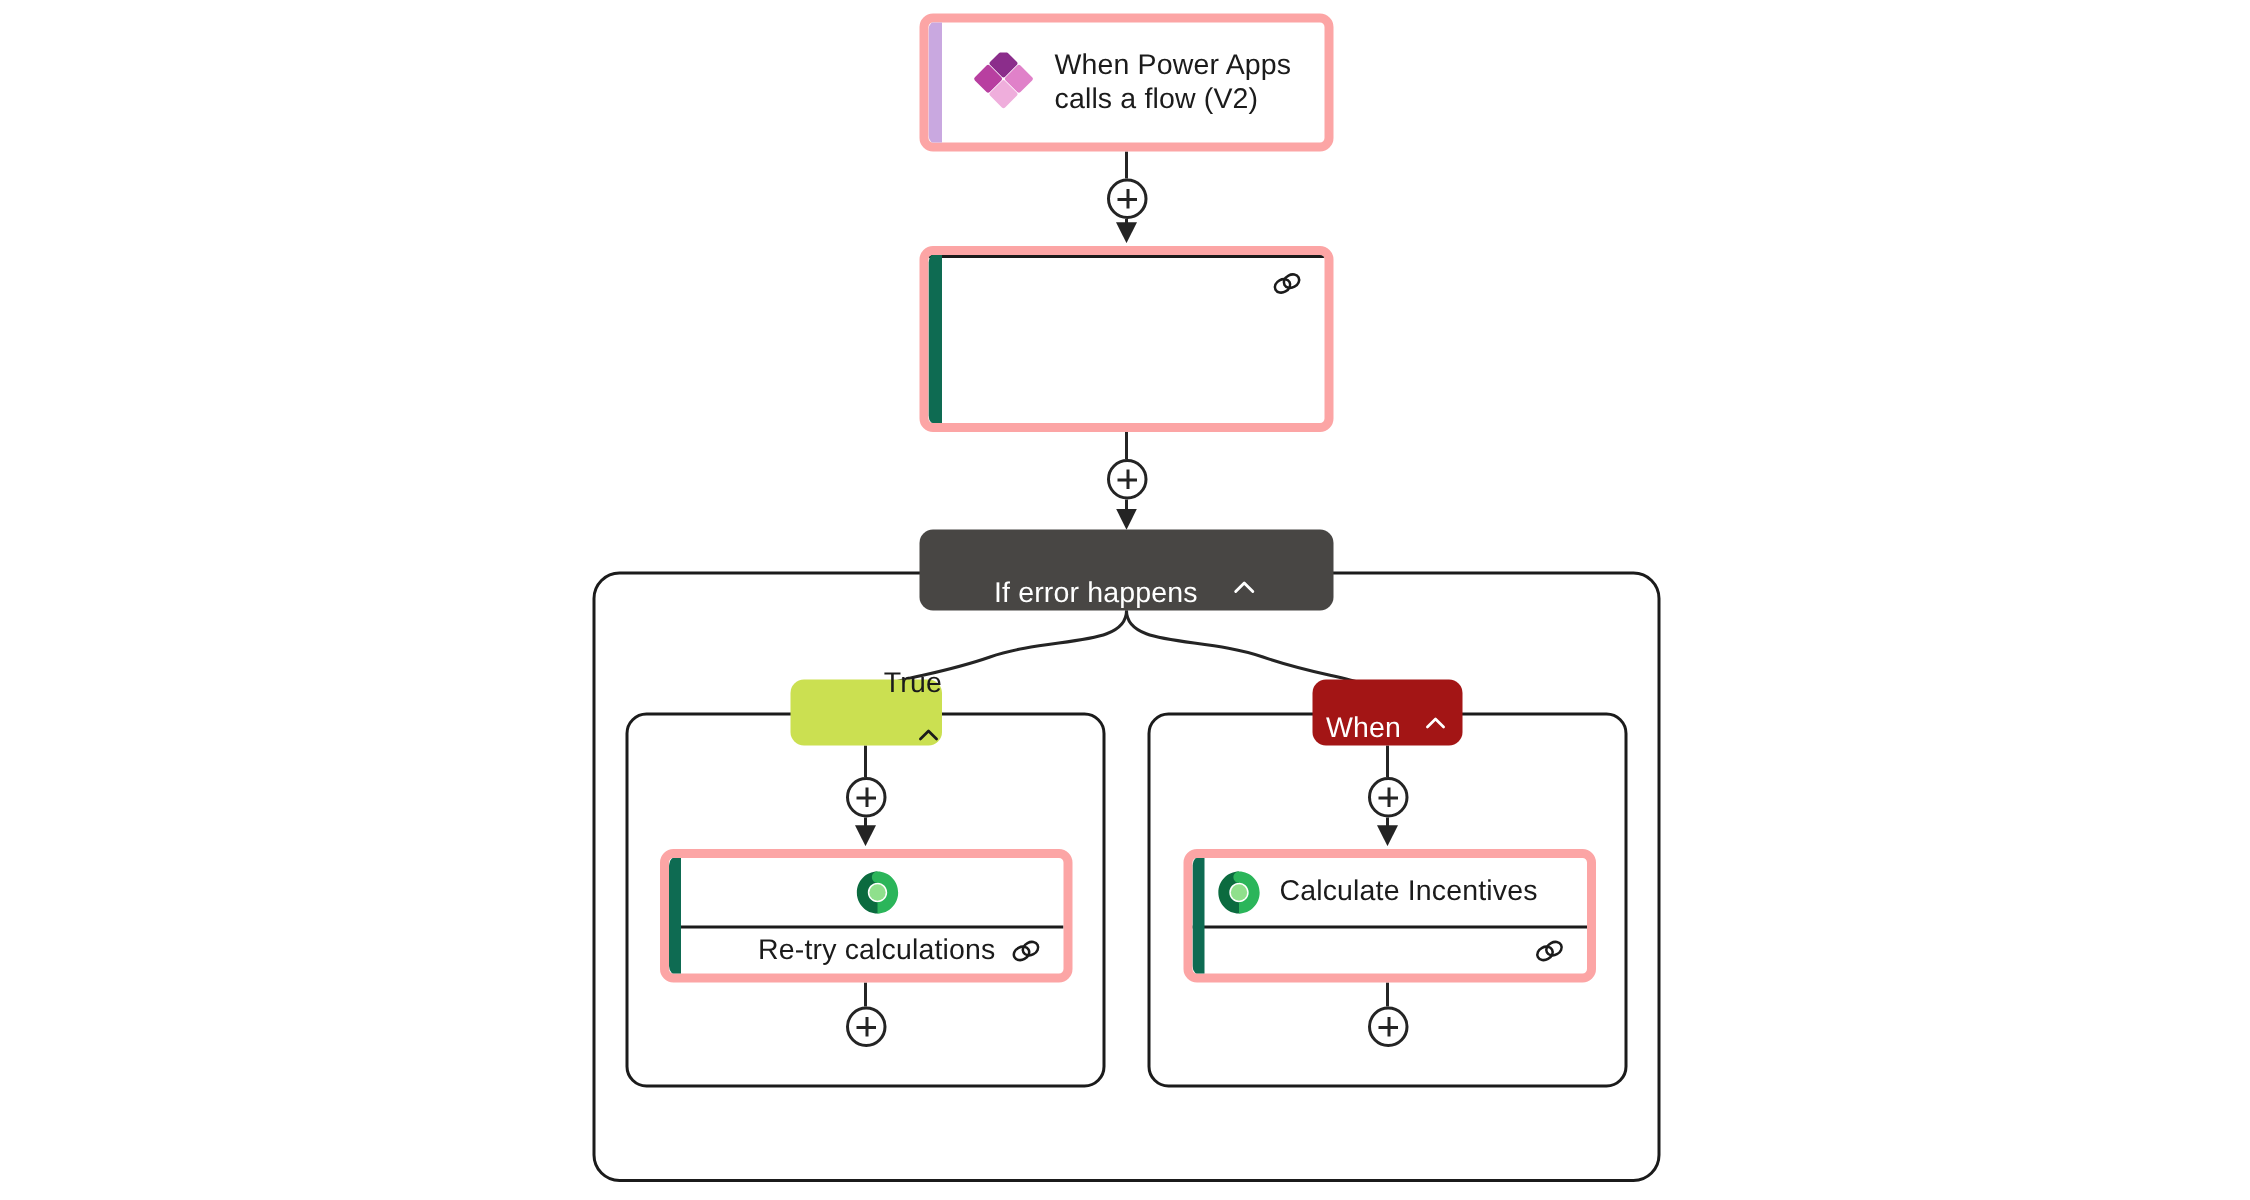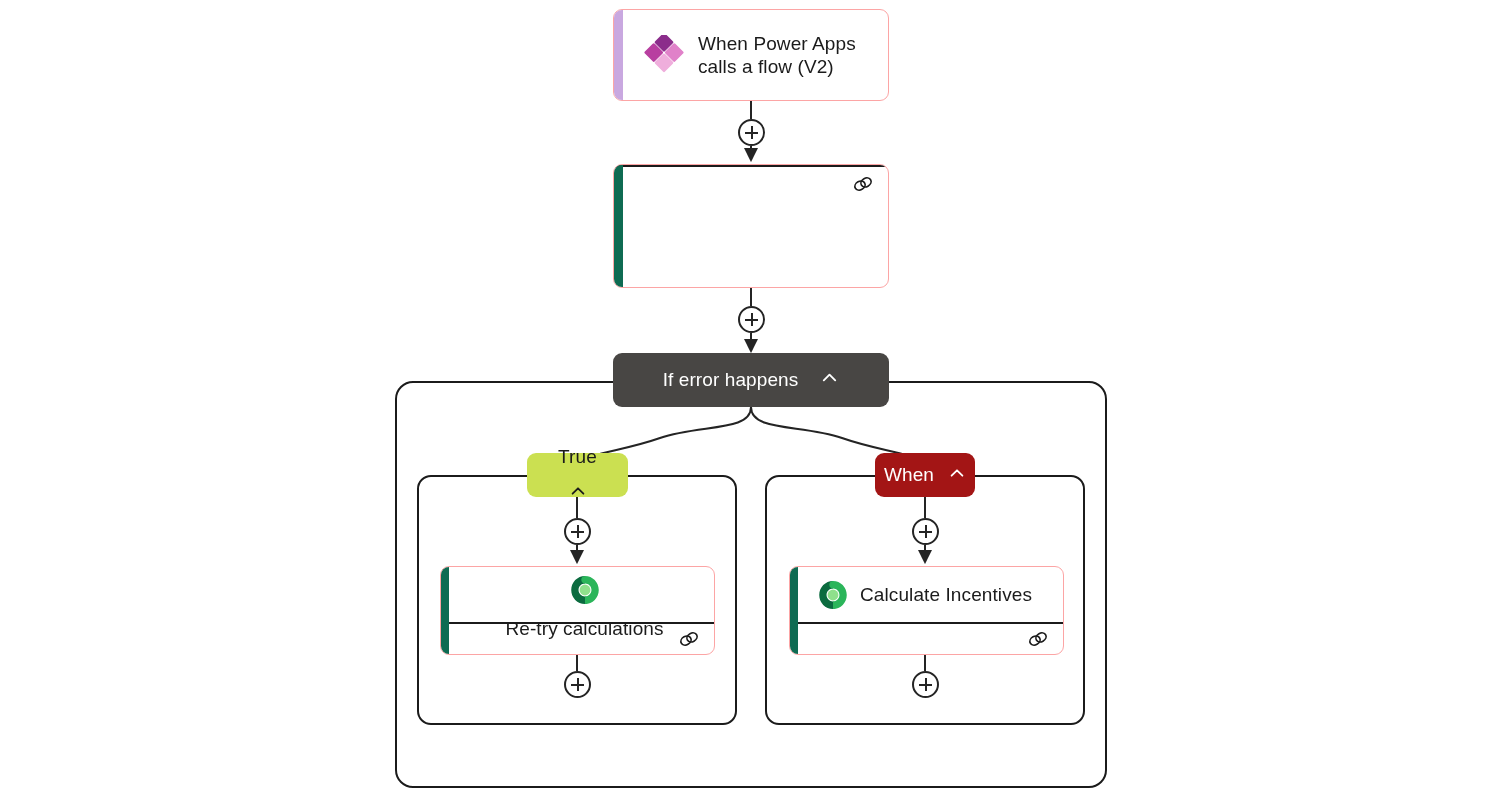--- a/index.html
+++ b/index.html
@@ -22,21 +22,21 @@
     width: 1500px;
     height: 800px;
     pointer-events: none;
   }
 
   
   .card {
     position: absolute;
     box-sizing: border-box;
     background: #ffffff;
-    border: 1px solid #fca5a5;
+    border: 6px solid #fca5a5;
     border-radius: 9px;
     overflow: hidden;
     display: flex;
     flex-direction: column;
   }
   .card-accent {
     position: absolute;
     left: 0;
     top: -2px;
     bottom: -2px;
@@ -93,21 +93,21 @@
     border: 2px solid #1b1b1b;
     border-radius: 14px;
     background: transparent;
   }
 
   
   .pill {
     position: absolute;
     box-sizing: border-box;
     display: flex;
-    align-items: center;
+    align-items: flex-end;
     justify-content: center;
     gap: 22px;
     border-radius: 9px;
     font-size: 19px;
     letter-spacing: 0.1px;
     user-select: none;
   }
   .pill .pill-label { white-space: nowrap; }
   .pill .chev { display: block; }
 
@@ -247,21 +247,21 @@
             <ellipse cx="9" cy="10" rx="6.3" ry="5"></ellipse>
             <ellipse cx="17" cy="10" rx="6.3" ry="5"></ellipse>
           </g>
         </svg>
       </span>
     </div>
   </div>
 
   <div class="card" style="left:789px; top:566px; width:275px; height:89px;">
     <div class="card-accent" style="background:#0e6b52; width:8px;"></div>
-    <div class="card-body" style="padding:6px 12px 6px 26px; gap:10px;">
+    <div class="card-body" style="padding:6px 12px 6px 14px; gap:10px;">
       <span class="icon-box small">
         <svg viewBox="0 0 40 40" width="34" height="34" aria-hidden="true">
           <path d="M20 3.5 C11 3.5 3.8 10.9 3.8 20 C3.8 29.1 11 36.5 20 36.5
                    C22.4 36.5 24.4 34.5 24.4 32 C24.4 29.6 22.4 27.6 20 27.6
                    C15.8 27.6 12.4 24.2 12.4 20 C12.4 15.8 15.8 12.4 20 12.4 Z" fill="#0b6b3f"></path>
           <path d="M20 36.5 C29 36.5 36.2 29.1 36.2 20 C36.2 10.9 29 3.5 20 3.5
                    C17.6 3.5 15.6 5.5 15.6 8 C15.6 10.4 17.6 12.4 20 12.4
                    C24.2 12.4 27.6 15.8 27.6 20 C27.6 24.2 24.2 27.6 20 27.6 Z" fill="#2bb55a"></path>
           <circle cx="20" cy="20" r="6.4" fill="#8fe08c"></circle>
         </svg>

